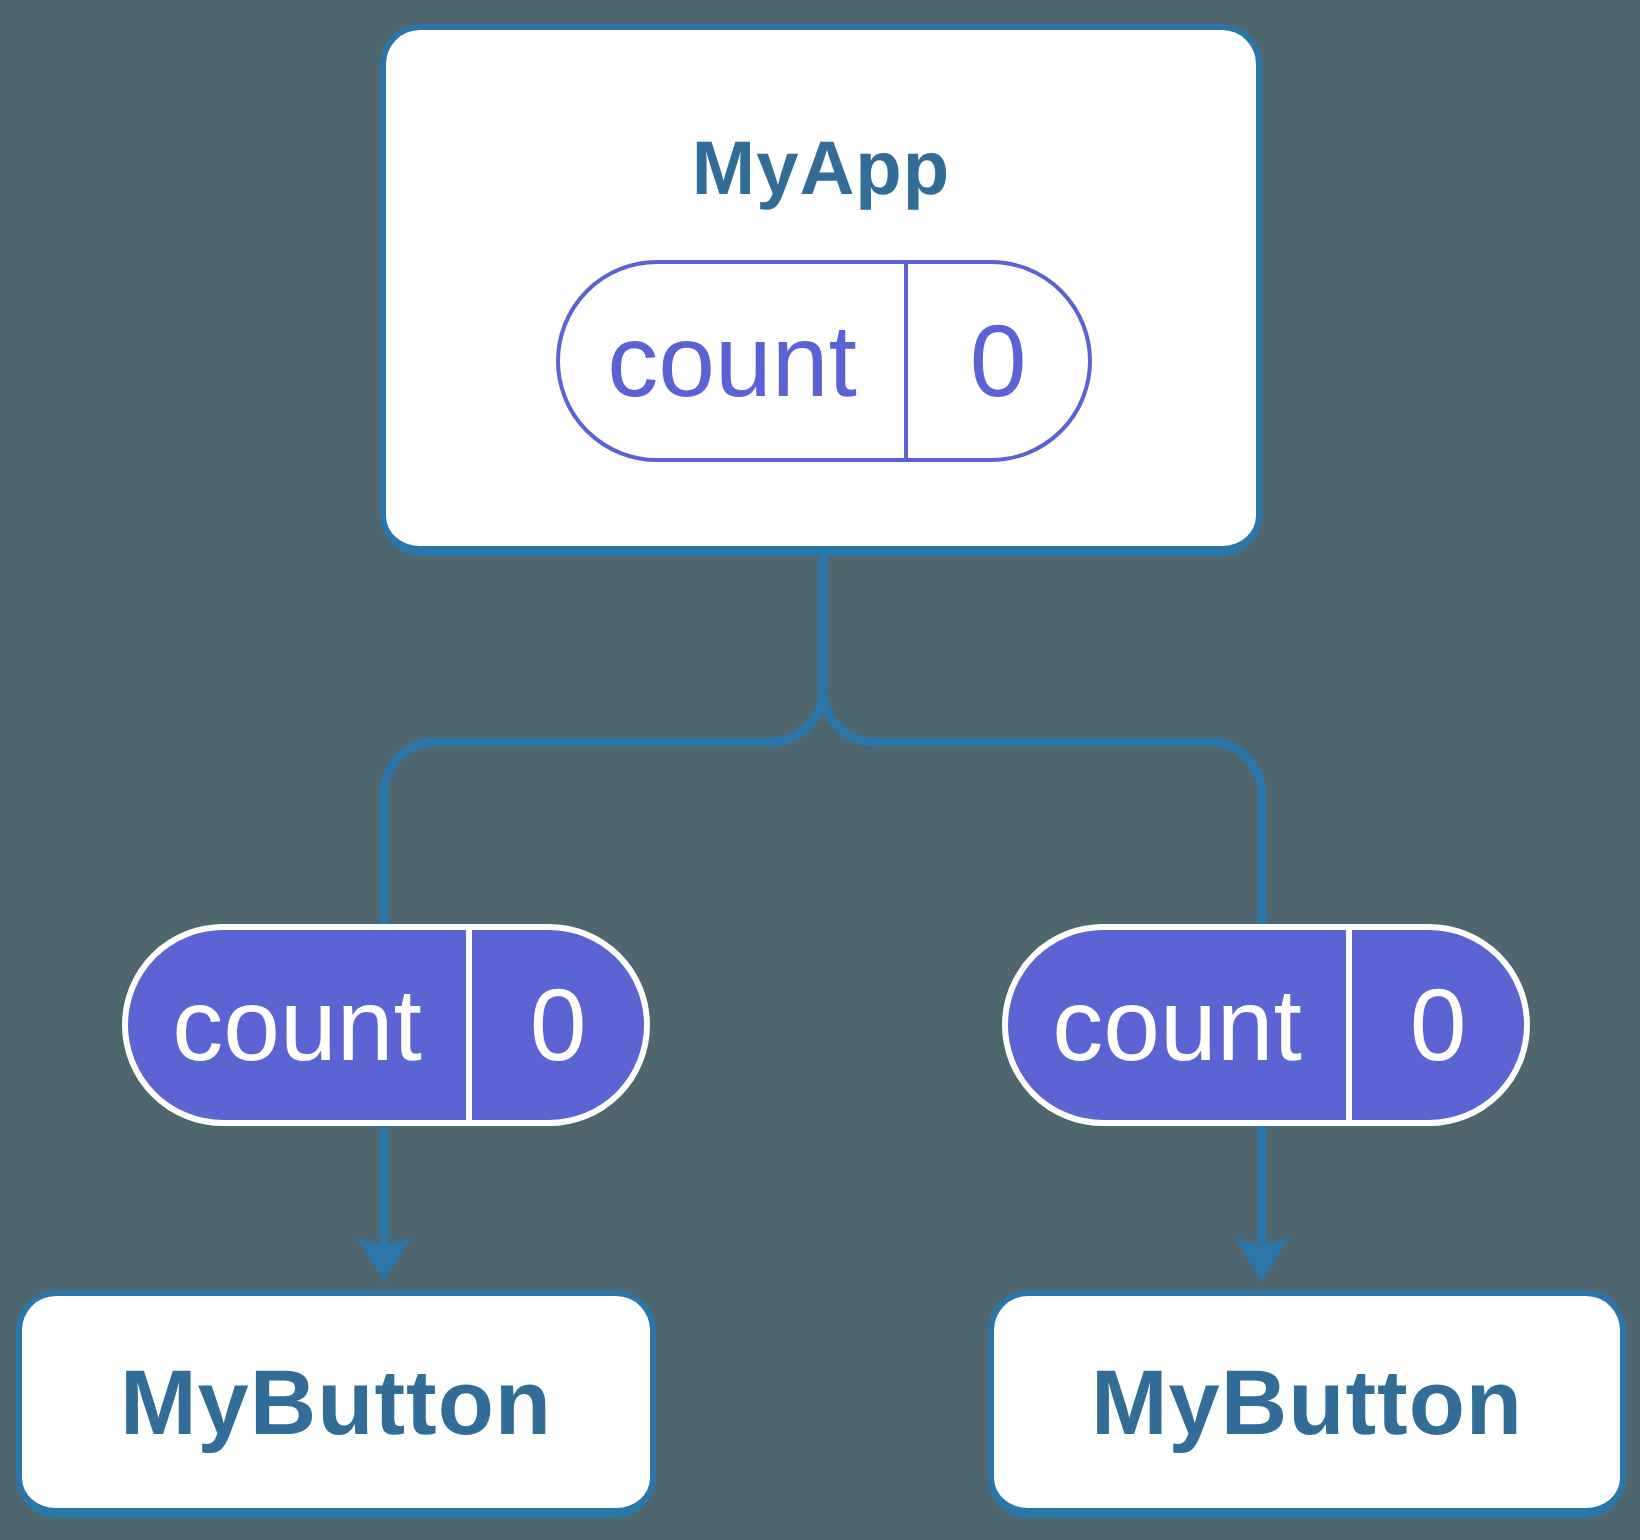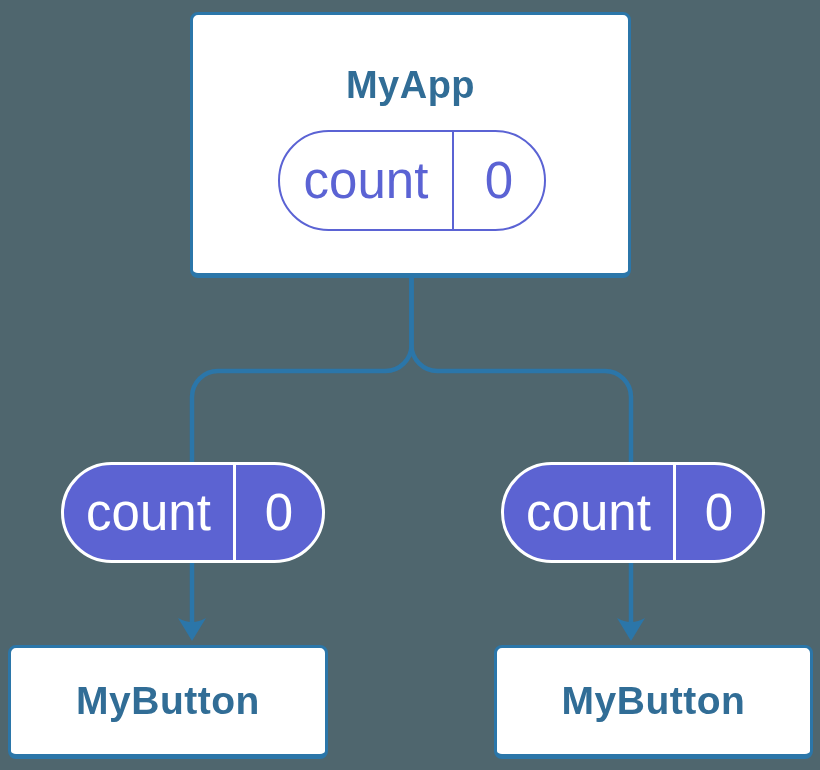--- a/index.html
+++ b/index.html
@@ -21,21 +21,21 @@
     top: 0;
     width: 820px;
     height: 770px;
     pointer-events: none;
   }
   .node {
     position: absolute;
     background: #FFFFFF;
     border: 3px solid #2B76A9;
     border-bottom-width: 5px;
-    border-radius: 8px;
+    border-radius: 20px;
     box-sizing: border-box;
   }
   .node-root {
     left: 190px;
     top: 12px;
     width: 441px;
     height: 266px;
   }
   .node-title {
     position: absolute;
@@ -52,21 +52,21 @@
   .node-leaf {
     top: 645px;
     height: 114px;
     display: flex;
     align-items: center;
     justify-content: center;
   }
   .node-leaf-left  { left: 8px;   width: 320px; }
   .node-leaf-right { left: 494px; width: 319px; }
   .leaf-title {
-    font-size: 39px;
+    font-size: 46px;
     font-weight: 600;
     color: #316D96;
     letter-spacing: 0.5px;
   }
   .pill {
     border-radius: 51px;
     box-sizing: border-box;
     display: flex;
     overflow: hidden;
   }

